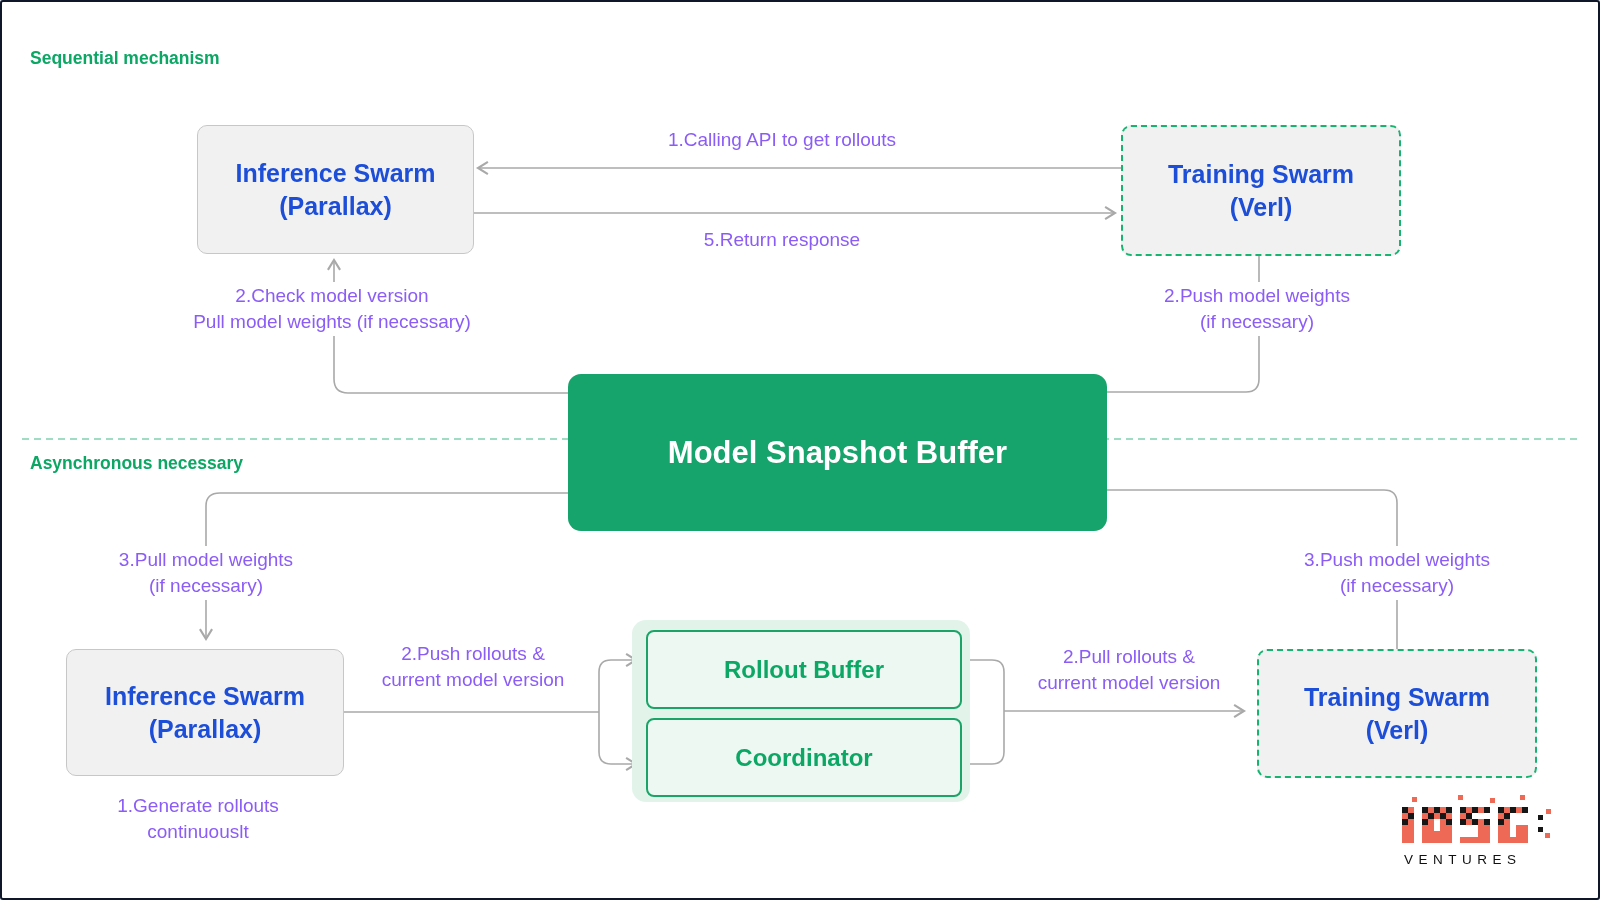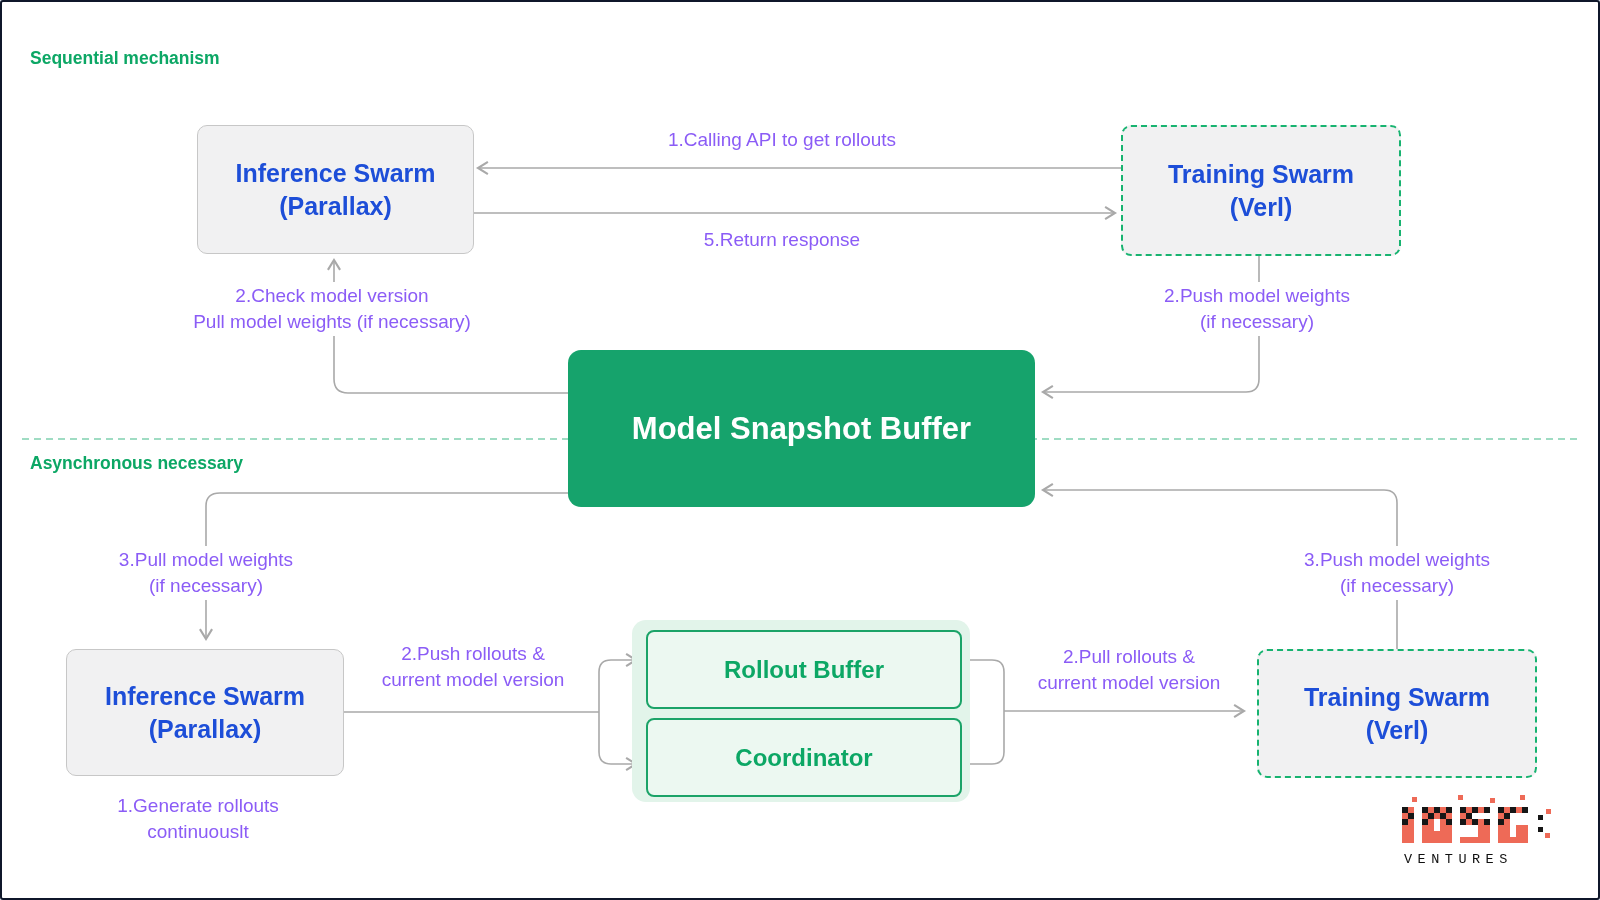--- a/index.html
+++ b/index.html
@@ -31,21 +31,21 @@
     display:flex;align-items:center;justify-content:center;
     font-size:24px;font-weight:bold;color:#0ca765;
   }
   .edge-label{
     position:absolute;z-index:3;transform:translateX(-50%);background:#ffffff;
     font-size:19px;line-height:26px;text-align:center;color:#8b5cf6;padding:1px 5px;white-space:nowrap;
   }
   .logo{position:absolute;z-index:3;text-align:left;}
   .logo-sub{
     font-size:13.5px;letter-spacing:5.5px;color:#101010;margin-top:3px;margin-left:2px;
-    font-family:Liberation Mono, monospace;
+    font-family:Liberation Sans, sans-serif;
   }
 </style>
 </head>
 <body>
 
 <div class="canvas">
 
   <svg class="connectors" viewBox="0 0 1600 900" xmlns="http://www.w3.org/2000/svg">
     <defs>
       <marker id="chev" viewBox="0 0 10 10" refX="7.5" refY="5" markerWidth="9.5" markerHeight="9.5" orient="auto">
@@ -75,21 +75,21 @@
 
   <div class="node" style="left:195px;top:123px;width:275px;height:127px">
     <span>Inference Swarm</span>
     <span>(Parallax)</span>
   </div>
   <div class="node dashed" style="left:1119px;top:123px;width:276px;height:127px">
     <span>Training Swarm</span>
     <span>(Verl)</span>
   </div>
 
-  <div class="buffer" style="left:566px;top:348px;width:467px;height:157px">
+  <div class="buffer" style="left:566px;top:372px;width:539px;height:157px">
     <span>Model Snapshot Buffer</span>
   </div>
 
   <div class="node" style="left:64px;top:647px;width:276px;height:125px">
     <span>Inference Swarm</span>
     <span>(Parallax)</span>
   </div>
   <div class="node dashed" style="left:1255px;top:647px;width:276px;height:125px">
     <span>Training Swarm</span>
     <span>(Verl)</span>

